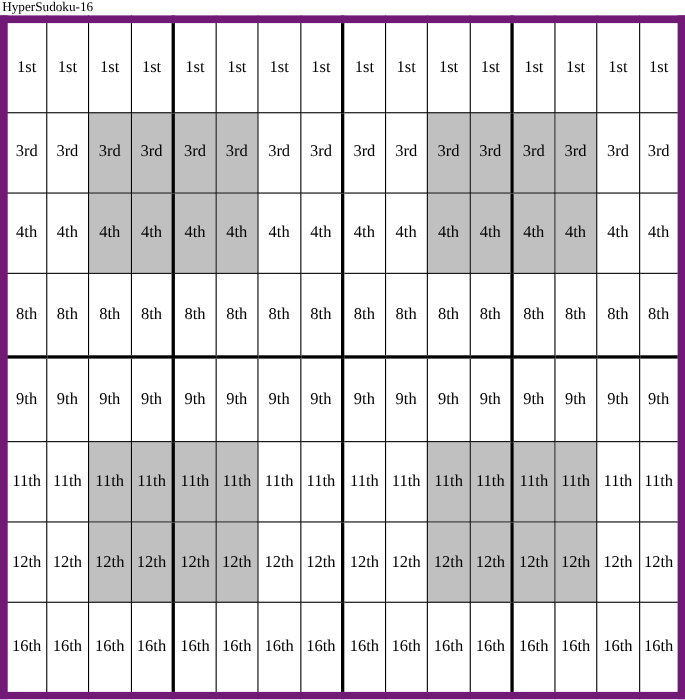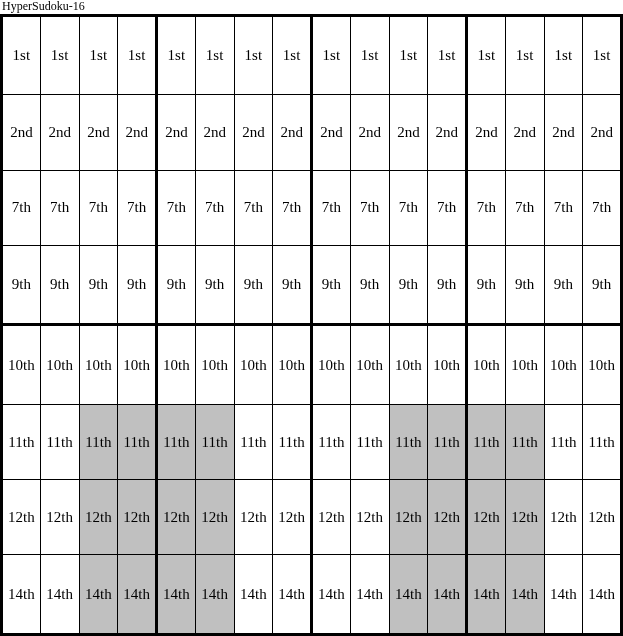--- a/index.html
+++ b/index.html
@@ -20,21 +20,21 @@
     font-size: 12px;
     color: #000000;
     padding-left: 2px;
     white-space: nowrap;
   }
   table.sudoku {
     border-collapse: collapse;
     table-layout: fixed;
     width: 623px;
     height: 622px;
-    border: 2px solid #701a75;
+    border: 7px solid #701a75;
   }
   table.sudoku td {
     border: 1px solid #000000;
     text-align: center;
     vertical-align: middle;
     font-size: 15px;
     color: #000000;
     background: #ffffff;
     overflow: hidden;
     padding: 0;
@@ -65,140 +65,140 @@
           <td>1st</td>
           <td>1st</td>
           <td>1st</td>
           <td>1st</td>
           <td>1st</td>
           <td>1st</td>
           <td>1st</td>
           <td>1st</td>
         </tr>
         <tr>
-          <td>2nd</td>
-          <td>2nd</td>
-          <td>2nd</td>
-          <td>2nd</td>
-          <td>2nd</td>
-          <td>2nd</td>
-          <td>2nd</td>
-          <td>2nd</td>
-          <td>2nd</td>
-          <td>2nd</td>
-          <td>2nd</td>
-          <td>2nd</td>
-          <td>2nd</td>
-          <td>2nd</td>
-          <td>2nd</td>
-          <td>2nd</td>
-        </tr>
-        <tr>
-          <td>7th</td>
-          <td>7th</td>
-          <td>7th</td>
-          <td>7th</td>
-          <td>7th</td>
-          <td>7th</td>
-          <td>7th</td>
-          <td>7th</td>
-          <td>7th</td>
-          <td>7th</td>
-          <td>7th</td>
-          <td>7th</td>
-          <td>7th</td>
-          <td>7th</td>
-          <td>7th</td>
-          <td>7th</td>
-        </tr>
-        <tr>
-          <td>9th</td>
-          <td>9th</td>
-          <td>9th</td>
-          <td>9th</td>
-          <td>9th</td>
-          <td>9th</td>
-          <td>9th</td>
-          <td>9th</td>
-          <td>9th</td>
-          <td>9th</td>
-          <td>9th</td>
-          <td>9th</td>
-          <td>9th</td>
-          <td>9th</td>
-          <td>9th</td>
-          <td>9th</td>
-        </tr>
-        <tr>
-          <td>10th</td>
-          <td>10th</td>
-          <td>10th</td>
-          <td>10th</td>
-          <td>10th</td>
-          <td>10th</td>
-          <td>10th</td>
-          <td>10th</td>
-          <td>10th</td>
-          <td>10th</td>
-          <td>10th</td>
-          <td>10th</td>
-          <td>10th</td>
-          <td>10th</td>
-          <td>10th</td>
-          <td>10th</td>
-        </tr>
-        <tr>
-          <td>11th</td>
-          <td>11th</td>
-          <td class="shaded">11th</td>
-          <td class="shaded">11th</td>
-          <td class="shaded">11th</td>
-          <td class="shaded">11th</td>
-          <td>11th</td>
-          <td>11th</td>
-          <td>11th</td>
-          <td>11th</td>
-          <td class="shaded">11th</td>
-          <td class="shaded">11th</td>
-          <td class="shaded">11th</td>
-          <td class="shaded">11th</td>
-          <td>11th</td>
-          <td>11th</td>
-        </tr>
-        <tr>
-          <td>12th</td>
-          <td>12th</td>
-          <td class="shaded">12th</td>
-          <td class="shaded">12th</td>
-          <td class="shaded">12th</td>
-          <td class="shaded">12th</td>
-          <td>12th</td>
-          <td>12th</td>
-          <td>12th</td>
-          <td>12th</td>
-          <td class="shaded">12th</td>
-          <td class="shaded">12th</td>
-          <td class="shaded">12th</td>
-          <td class="shaded">12th</td>
-          <td>12th</td>
-          <td>12th</td>
-        </tr>
-        <tr>
-          <td>14th</td>
-          <td>14th</td>
-          <td class="shaded">14th</td>
-          <td class="shaded">14th</td>
-          <td class="shaded">14th</td>
-          <td class="shaded">14th</td>
-          <td>14th</td>
-          <td>14th</td>
-          <td>14th</td>
-          <td>14th</td>
-          <td class="shaded">14th</td>
-          <td class="shaded">14th</td>
-          <td class="shaded">14th</td>
-          <td class="shaded">14th</td>
-          <td>14th</td>
-          <td>14th</td>
+          <td>3rd</td>
+          <td>3rd</td>
+          <td class="shaded">3rd</td>
+          <td class="shaded">3rd</td>
+          <td class="shaded">3rd</td>
+          <td class="shaded">3rd</td>
+          <td>3rd</td>
+          <td>3rd</td>
+          <td>3rd</td>
+          <td>3rd</td>
+          <td class="shaded">3rd</td>
+          <td class="shaded">3rd</td>
+          <td class="shaded">3rd</td>
+          <td class="shaded">3rd</td>
+          <td>3rd</td>
+          <td>3rd</td>
+        </tr>
+        <tr>
+          <td>4th</td>
+          <td>4th</td>
+          <td class="shaded">4th</td>
+          <td class="shaded">4th</td>
+          <td class="shaded">4th</td>
+          <td class="shaded">4th</td>
+          <td>4th</td>
+          <td>4th</td>
+          <td>4th</td>
+          <td>4th</td>
+          <td class="shaded">4th</td>
+          <td class="shaded">4th</td>
+          <td class="shaded">4th</td>
+          <td class="shaded">4th</td>
+          <td>4th</td>
+          <td>4th</td>
+        </tr>
+        <tr>
+          <td>8th</td>
+          <td>8th</td>
+          <td>8th</td>
+          <td>8th</td>
+          <td>8th</td>
+          <td>8th</td>
+          <td>8th</td>
+          <td>8th</td>
+          <td>8th</td>
+          <td>8th</td>
+          <td>8th</td>
+          <td>8th</td>
+          <td>8th</td>
+          <td>8th</td>
+          <td>8th</td>
+          <td>8th</td>
+        </tr>
+        <tr>
+          <td>9th</td>
+          <td>9th</td>
+          <td>9th</td>
+          <td>9th</td>
+          <td>9th</td>
+          <td>9th</td>
+          <td>9th</td>
+          <td>9th</td>
+          <td>9th</td>
+          <td>9th</td>
+          <td>9th</td>
+          <td>9th</td>
+          <td>9th</td>
+          <td>9th</td>
+          <td>9th</td>
+          <td>9th</td>
+        </tr>
+        <tr>
+          <td>11th</td>
+          <td>11th</td>
+          <td class="shaded">11th</td>
+          <td class="shaded">11th</td>
+          <td class="shaded">11th</td>
+          <td class="shaded">11th</td>
+          <td>11th</td>
+          <td>11th</td>
+          <td>11th</td>
+          <td>11th</td>
+          <td class="shaded">11th</td>
+          <td class="shaded">11th</td>
+          <td class="shaded">11th</td>
+          <td class="shaded">11th</td>
+          <td>11th</td>
+          <td>11th</td>
+        </tr>
+        <tr>
+          <td>12th</td>
+          <td>12th</td>
+          <td class="shaded">12th</td>
+          <td class="shaded">12th</td>
+          <td class="shaded">12th</td>
+          <td class="shaded">12th</td>
+          <td>12th</td>
+          <td>12th</td>
+          <td>12th</td>
+          <td>12th</td>
+          <td class="shaded">12th</td>
+          <td class="shaded">12th</td>
+          <td class="shaded">12th</td>
+          <td class="shaded">12th</td>
+          <td>12th</td>
+          <td>12th</td>
+        </tr>
+        <tr>
+          <td>16th</td>
+          <td>16th</td>
+          <td>16th</td>
+          <td>16th</td>
+          <td>16th</td>
+          <td>16th</td>
+          <td>16th</td>
+          <td>16th</td>
+          <td>16th</td>
+          <td>16th</td>
+          <td>16th</td>
+          <td>16th</td>
+          <td>16th</td>
+          <td>16th</td>
+          <td>16th</td>
+          <td>16th</td>
         </tr>
       </tbody>
   </table>
 </div>
 
 </body></html>

